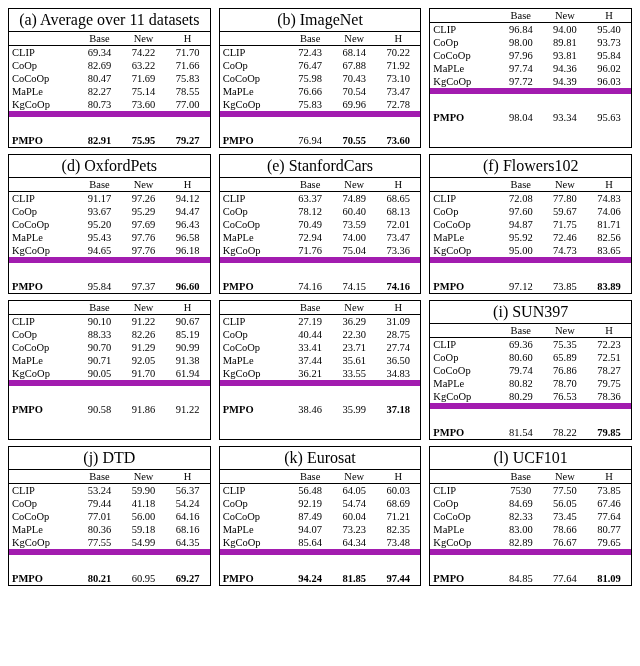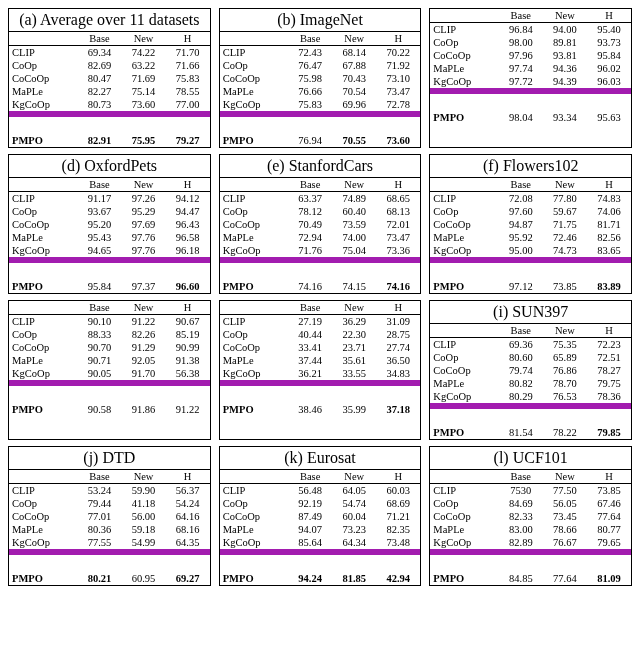--- a/index.html
+++ b/index.html
@@ -395,21 +395,21 @@
           <tr>
             <td>MaPLe</td>
             <td>90.71</td>
             <td>92.05</td>
             <td>91.38</td>
           </tr>
           <tr>
             <td>KgCoOp</td>
             <td>90.05</td>
             <td>91.70</td>
-            <td>56.38</td>
+            <td>61.94</td>
           </tr>
           <tr class="divider-row">
             <td class="bold">PMPO</td>
             <td>90.58</td>
             <td>91.86</td>
             <td>91.22</td>
           </tr>
         </tbody>
       </table>
     </div>
@@ -604,21 +604,21 @@
           <tr>
             <td>KgCoOp</td>
             <td>85.64</td>
             <td>64.34</td>
             <td>73.48</td>
           </tr>
           <tr class="divider-row">
             <td class="bold">PMPO</td>
             <td class="bold">94.24</td>
             <td class="bold">81.85</td>
-            <td class="bold">42.94</td>
+            <td class="bold">97.44</td>
           </tr>
         </tbody>
       </table>
     </div>
     <div class="section">
       <div class="section-title">(l) UCF101</div>
       <table>
         <thead>
           <tr class="col-header-row">
             <th></th>

